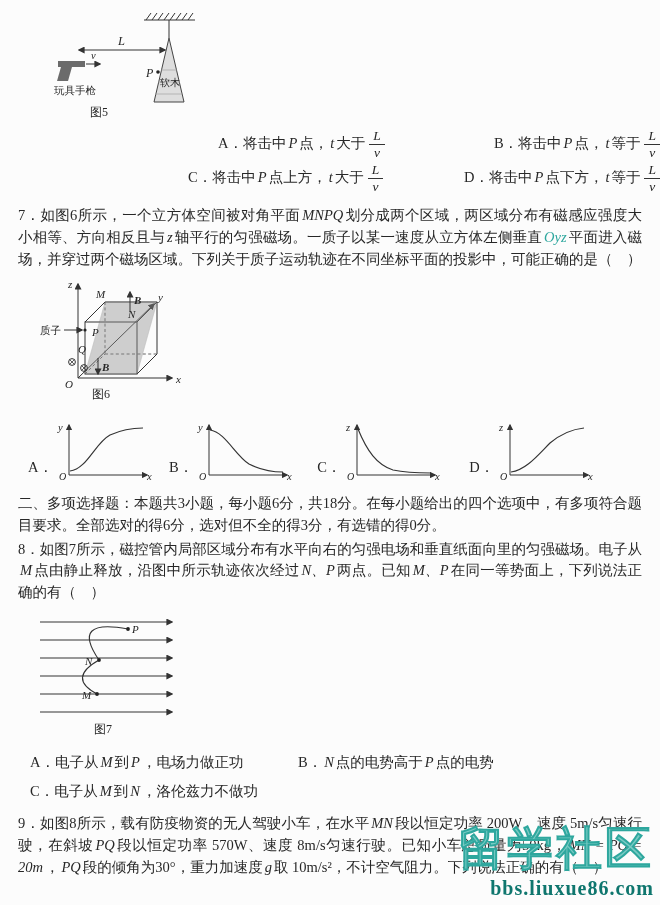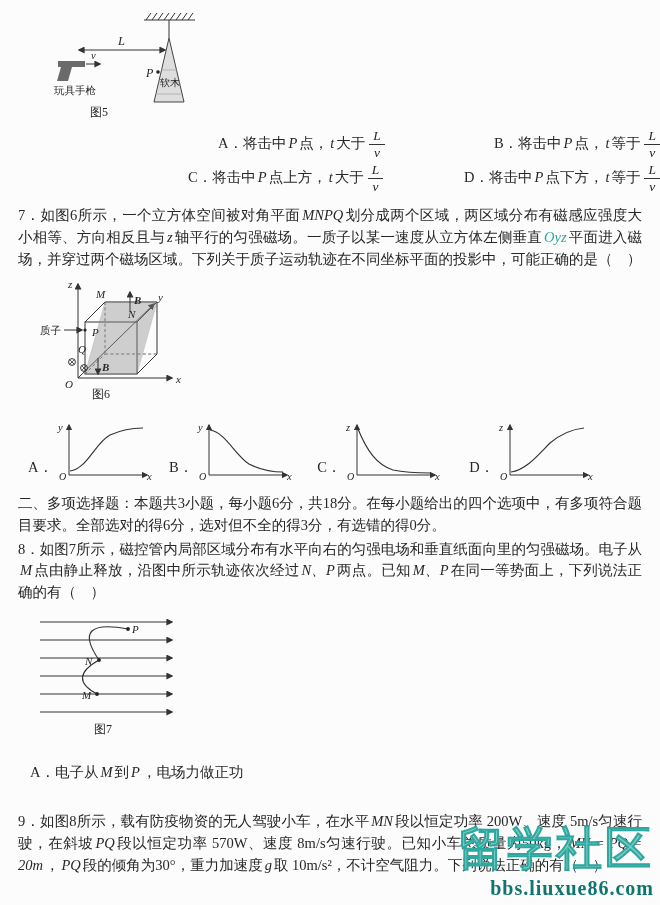--- a/index.html
+++ b/index.html
@@ -13,21 +13,21 @@
   .para { margin:0 18px; text-align:justify; }
   .bold { font-weight:normal; }
   .mv { font-style:italic; font-family:"Liberation Serif",serif; padding:0 2px; }
   .accent { color:#2ea79e; }
   .frac { display:inline-block; vertical-align:middle; text-align:center;
           line-height:1.08; font-style:italic; margin-left:4px; font-size:13.5px; }
   .frac .fr-n { display:block; border-bottom:1px solid #333; padding:0 4px 1px; }
   .frac .fr-d { display:block; padding-top:1px; }
   .optrow { display:flex; padding-left:30px; align-items:center; margin-top:2px; min-height:31px;justify-content:flex-end; }
   .optrow .col1 { width:276px; }
-  .optrow8 { display:flex; padding-left:30px; margin-top:18px; }
+  .optrow8 { display:flex; padding-left:30px; margin-top:8px; }
   .optrow8 .col1 { width:268px; }
   .figwrap { position:relative; }
   svg text { font-family:"Liberation Serif",serif; fill:#272727; }
   .axis, .fline { stroke:#333; stroke-width:1; fill:none; }
   .edge { stroke:#333; stroke-width:1; fill:none; }
   .hidden-edge { stroke:#555; stroke-width:0.9; fill:none; stroke-dasharray:3,2.4; }
   .curve { stroke:#333; stroke-width:1.15; fill:none; }
   .graphs { display:flex; align-items:flex-end; margin:8px 0 0 28px; }
   .graph-item { display:flex; align-items:flex-end; }
   .graph-item + .graph-item { margin-left:14px; }
@@ -223,22 +223,24 @@
     <circle cx="92" cy="17" r="1.9" fill="#222"></circle>
     <text x="46" y="87" font-size="11" font-style="italic">M</text>
     <text x="49" y="53" font-size="11" font-style="italic">N</text>
     <text x="96" y="21" font-size="11" font-style="italic">P</text>
     <text x="58" y="121" font-size="12">图7</text>
   </svg>
 </div>
 
 <div class="optrow8">
   <div class="col1"><span>A．</span><span>电子从</span><span class="mv">M</span><span>到</span><span class="mv">P</span><span>，电场力做正功</span></div>
+  <div><span>B．</span><span></span><span class="mv">N</span><span>点的电势高于</span><span class="mv">P</span><span>点的电势</span></div>
 </div>
 <div class="optrow8">
+  <div class="col1"><span>C．</span><span>电子从</span><span class="mv">M</span><span>到</span><span class="mv">N</span><span>，洛伦兹力不做功</span></div>
 </div>
 
 <p class="para" style="margin-top:10px;"><span>9．如图8所示，载有防疫物资的无人驾驶小车，在水平</span><span class="mv">MN</span><span>段以恒定功率 200W、速度 5m/s匀速行驶，在斜坡</span><span class="mv">PQ</span><span>段以恒定功率 570W、速度 8m/s匀速行驶。已知小车总质量为50kg，</span><span class="mv">MN = PQ = 20m</span><span>，</span><span class="mv">PQ</span><span>段的倾角为30°，重力加速度</span><span class="mv">g</span><span>取 10m/s²，不计空气阻力。下列说法正确的有（　）</span></p>
 
 <div class="wm">
   <div class="wm-title">留学社区</div>
   <div class="wm-url">bbs.liuxue86.com</div>
 </div>
 
 </body></html>

